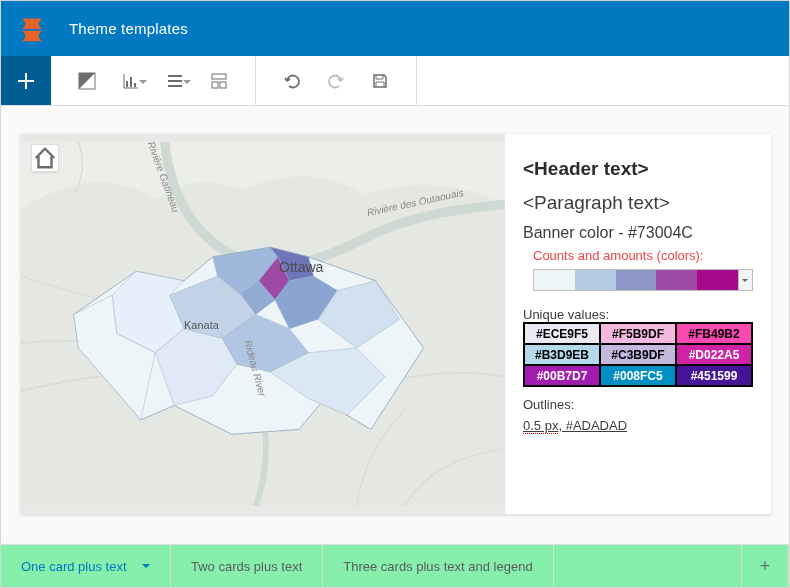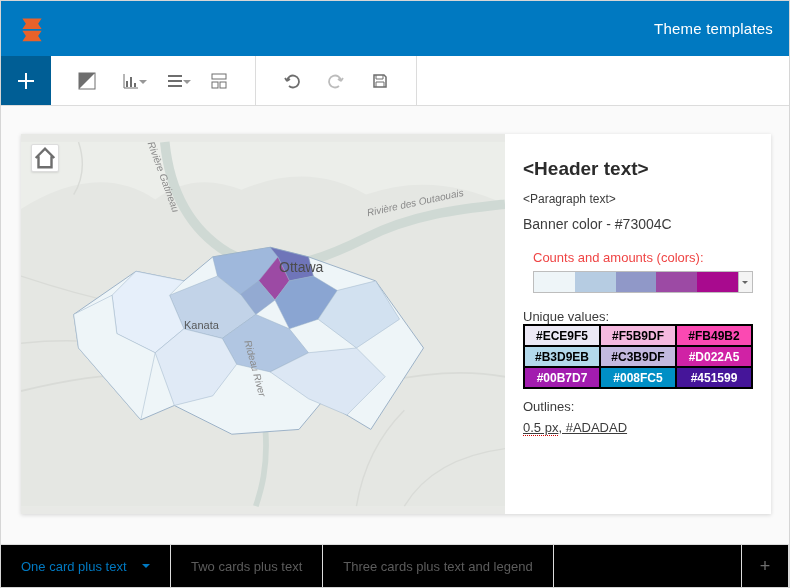--- a/index.html
+++ b/index.html
@@ -25,21 +25,20 @@
     overflow: hidden;
   }
 
   .titlebar {
     height: 55px;
     background: var(--brand);
     display: flex;
     align-items: center;
     padding: 0 16px;
     color: #fff;
-    justify-content: space-between;
   }
   .titlebar .logo {
     width: 30px; height: 30px; display:flex; align-items:center; justify-content:center;
   }
   .titlebar .title { font-size: 15px; letter-spacing: .2px; margin-left: 22px;}
 
   .toolbar {
     height: 50px;
     background: #fff;
     border-bottom: 1px solid var(--divider);
@@ -104,22 +103,22 @@
     box-shadow: 0 1px 2px rgba(0,0,0,.1);
   }
   .map svg { width:100%; height:100%; }
   .map-label { position:absolute; font-size:12px; color:#4c4c4c; white-space:nowrap; pointer-events:none; font-family: "Segoe UI", Arial; }
 
   
   .side {
     flex:1; padding: 24px 18px 0 18px;
   }
   .side h2 { margin:0 0 12px 0; font-size:19px; font-weight:600; color:#2b2b2b; }
-  .side .ptxt { font-size:12px; color:#3c3c3c; margin-bottom:10px; }
-  .side .bcolor { font-size:14px; color:#3c3c3c; margin-bottom:18px; }
+  .side .ptxt { font-size:19px; color:#3c3c3c; margin-bottom:10px; }
+  .side .bcolor { font-size:16px; color:#3c3c3c; margin-bottom:6px; }
   .side .label { font-size:13px; color:#ef4444; margin-bottom:6px; text-indent: 10px;}
   .ramp {
     display:flex; align-items:stretch;
     border:1px solid #bdbdbd; height:22px; margin-bottom:16px; margin-left:10px;
     width: 220px;
   }
   .ramp .stop { flex:1; }
   .ramp .dd { width:14px; background:#f4f4f4; border-left:1px solid #bdbdbd;
     display:flex; align-items:center; justify-content:center;}
   .ramp .dd::after { content:""; border:3px solid transparent; border-top-color:#666; margin-top:3px;}
@@ -130,21 +129,21 @@
     font-size:12px; font-weight:600;
   }
   .uvcell { height:21px; display:flex; align-items:center; justify-content:center; border:1px solid #000; }
   .side .outl { font-size:13px; color:#3c3c3c; margin-top:10px; }
   .side .outv { font-size:13px; color:#3c3c3c; margin-top:6px;text-decoration:underline; }
   .side .outv .px { border-bottom:1px dotted #cc0000; }
 
   
   .tabs {
     position:absolute; left:0; right:0; bottom:0;
-    height:43px; background:#000000;
+    height:43px; background:#86efac;
     border-top:1px solid var(--divider);
     display:flex; align-items:stretch;
   }
   .tab {
     padding: 0 20px;
     display:flex; align-items:center;
     border-right:1px solid var(--divider);
     font-size:13px; color:#5c5c5c;
     white-space:nowrap;
   }

